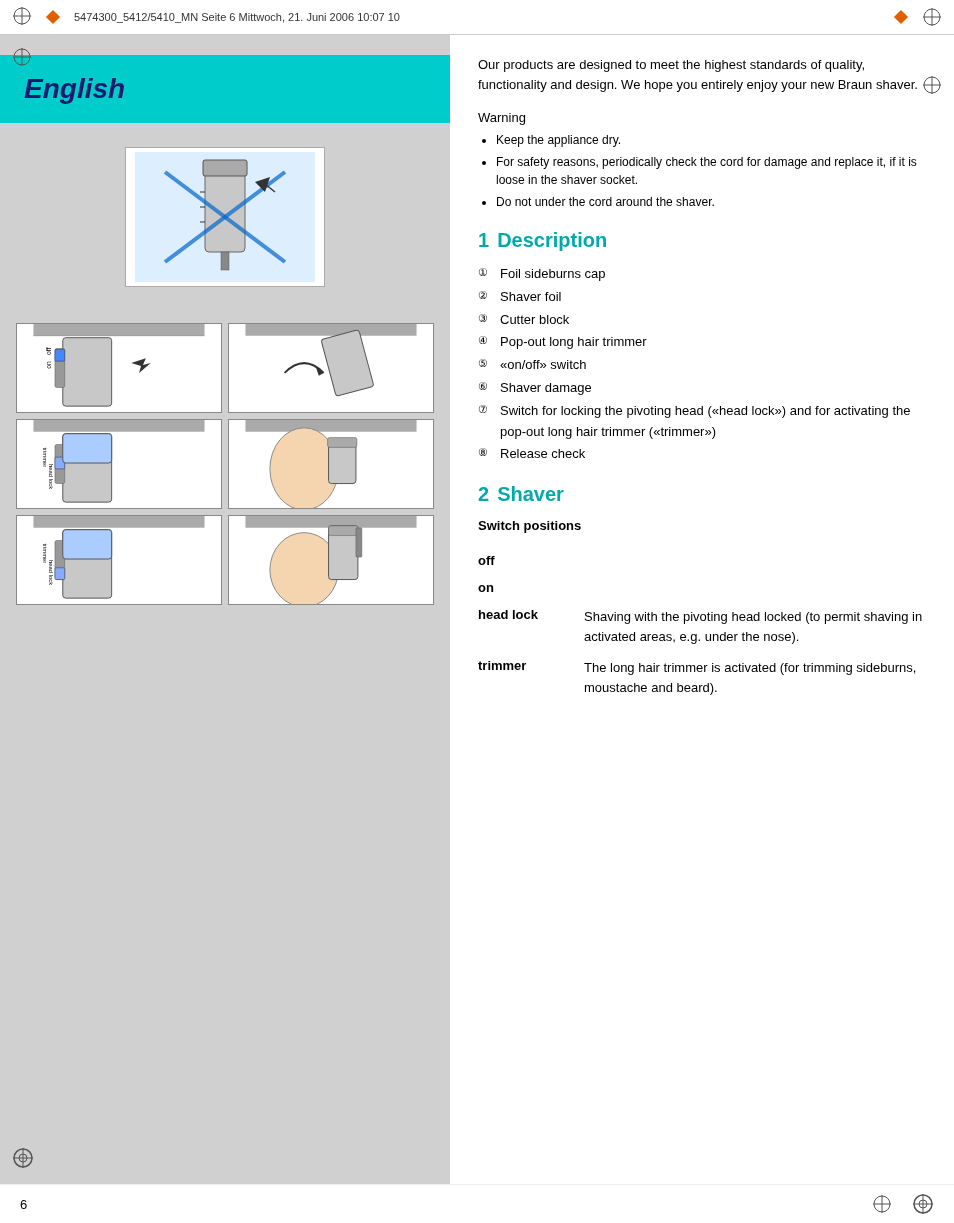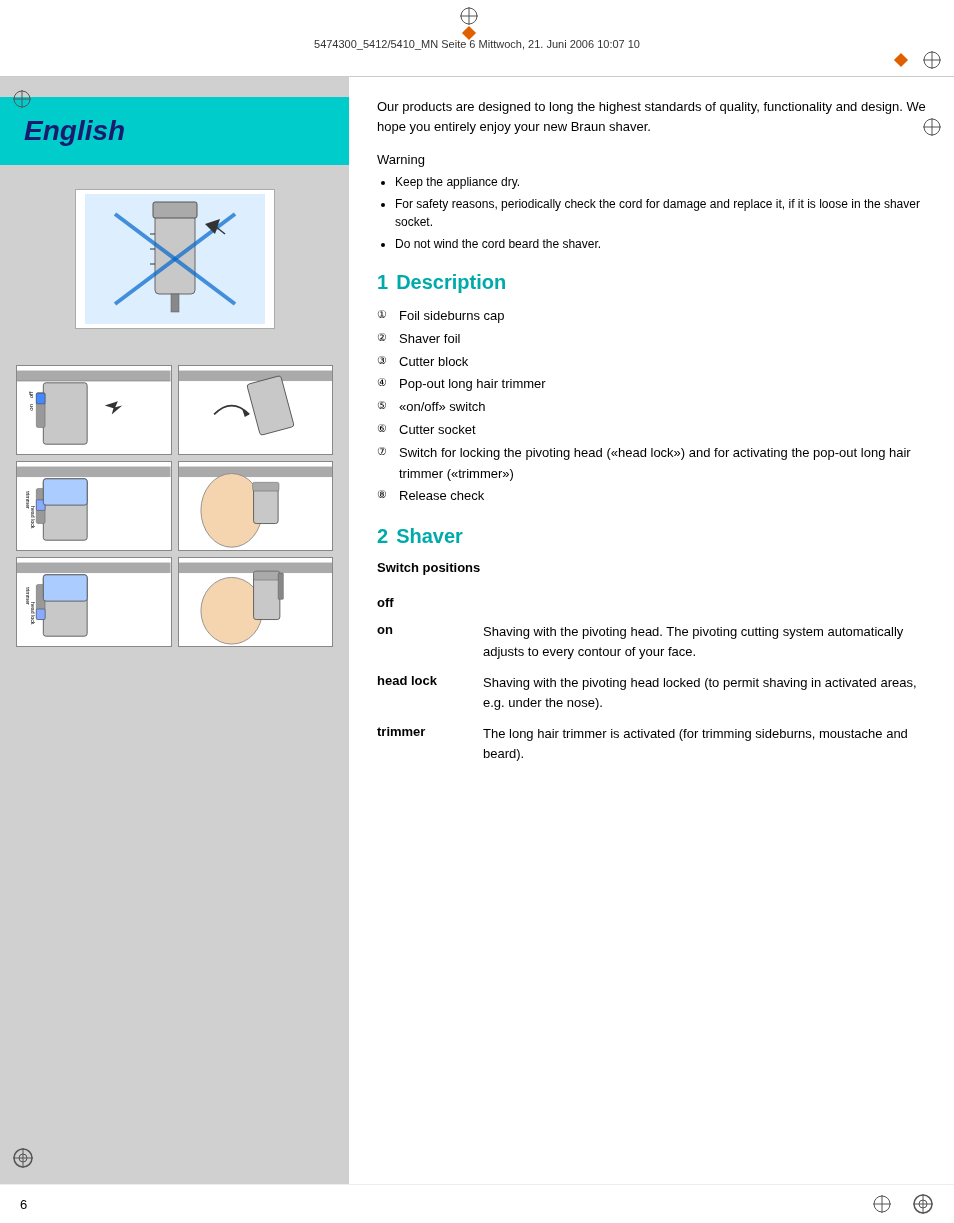--- a/index.html
+++ b/index.html
@@ -21,31 +21,30 @@
     }
     
     .top-bar {
       background: #fff;
       border-bottom: 1px solid #ccc;
       padding: 6px 12px;
       font-size: 11px;
       color: #333;
       display: flex;
       align-items: center;
-      flex-direction: column;
     }
     
     .content-area {
       display: flex;
       flex: 1;
       position: relative;
     }
     
     .sidebar {
-      width: 349px;
+      width: 450px;
       background: #d0d0d0;
       position: relative;
       padding: 0;
       flex-shrink: 0;
     }
     .english-banner {
       background: #00cccc;
       padding: 18px 24px;
       margin: 20px 0 0 0;
     }
@@ -344,28 +343,28 @@
     <div class="main-content">
 
       <div style="position:absolute;top:40px;right:12px;">
         <svg width="20" height="20" viewBox="0 0 20 20">
           <circle cx="10" cy="10" r="8" fill="none" stroke="#555" stroke-width="1"></circle>
           <line x1="1" y1="10" x2="19" y2="10" stroke="#555" stroke-width="1"></line>
           <line x1="10" y1="1" x2="10" y2="19" stroke="#555" stroke-width="1"></line>
         </svg>
       </div>
 
-      <p class="intro-text">Our products are designed to long the highest standards of quality, functionality and design. We hope you entirely enjoy your new Braun shaver.</p>
+      <p class="intro-text">Our products are designed to meet the highest standards of quality, functionality and design. We hope you entirely enjoy your new Braun shaver.</p>
 
       <div class="warning-section">
         <p class="warning-title">Warning</p>
         <ul class="warning-list">
           <li>Keep the appliance dry.</li>
           <li>For safety reasons, periodically check the cord for damage and replace it, if it is loose in the shaver socket.</li>
-          <li>Do not wind the cord beard the shaver.</li>
+          <li>Do not under the cord around the shaver.</li>
         </ul>
       </div>
 
       <div class="section-heading">
         <span class="section-num">1</span>
         <span>Description</span>
       </div>
       <ul class="desc-list">
         <li>
           <span class="desc-num">①</span>
@@ -382,21 +381,21 @@
         <li>
           <span class="desc-num">④</span>
           <span>Pop-out long hair trimmer</span>
         </li>
         <li>
           <span class="desc-num">⑤</span>
           <span>«on/off» switch</span>
         </li>
         <li>
           <span class="desc-num">⑥</span>
-          <span>Cutter socket</span>
+          <span>Shaver damage</span>
         </li>
         <li>
           <span class="desc-num">⑦</span>
           <span>Switch for locking the pivoting head («head lock») and for activating the pop-out long hair trimmer («trimmer»)</span>
         </li>
         <li>
           <span class="desc-num">⑧</span>
           <span>Release check</span>
         </li>
       </ul>
@@ -407,21 +406,20 @@
       </div>
 
       <div class="switch-section-title">Switch positions</div>
 
       <div class="switch-row">
         <span class="switch-term">off</span>
         <span class="switch-desc"></span>
       </div>
       <div class="switch-row">
         <span class="switch-term">on</span>
-        <span class="switch-desc">Shaving with the pivoting head. The pivoting cutting system automatically adjusts to every contour of your face.</span>
       </div>
       <div class="switch-row">
         <span class="switch-term">head lock</span>
         <span class="switch-desc">Shaving with the pivoting head locked (to permit shaving in activated areas, e.g. under the nose).</span>
       </div>
       <div class="switch-row">
         <span class="switch-term">trimmer</span>
         <span class="switch-desc">The long hair trimmer is activated (for trimming sideburns, moustache and beard).</span>
       </div>
 

